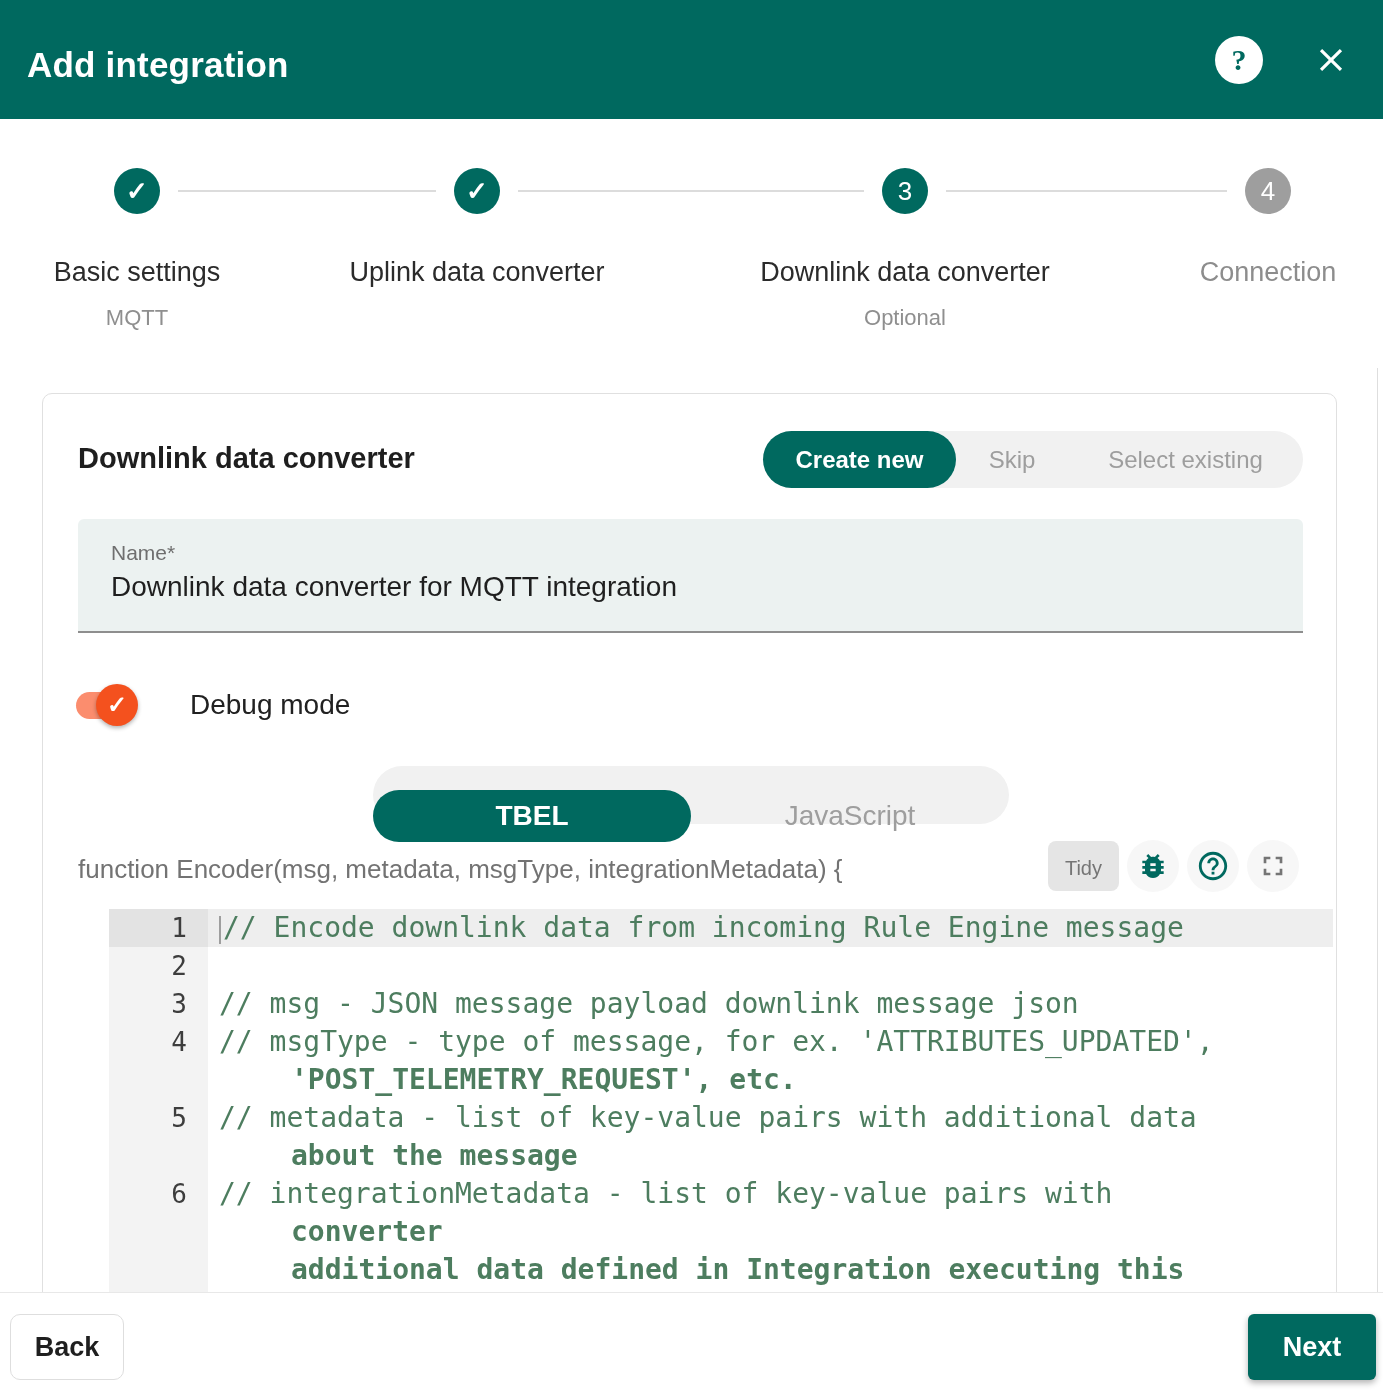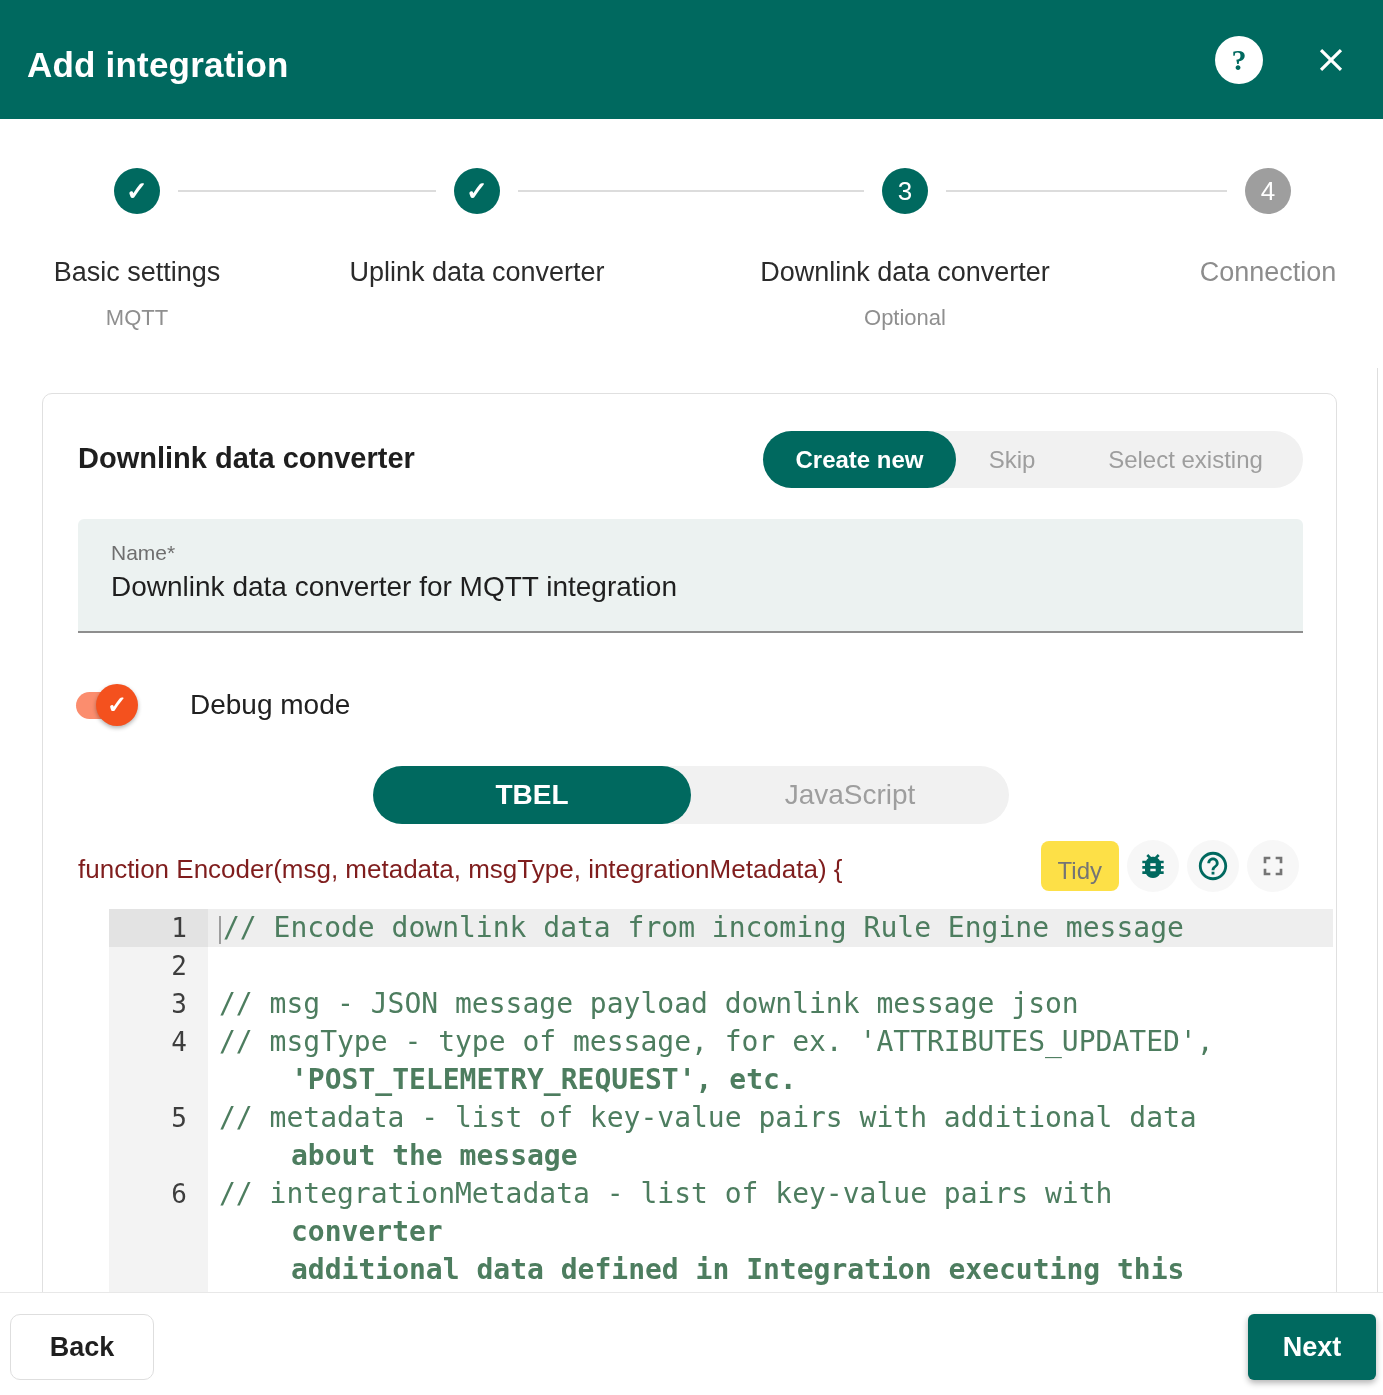--- a/index.html
+++ b/index.html
@@ -52,46 +52,46 @@
 
   .debug-row { position:absolute; left:33px; top:283px; height:56px; display:flex; align-items:center; }
   .toggle { position:relative; width:88px; height:56px; cursor:pointer; }
   .toggle-track { position:absolute; left:0; top:15px; width:48px; height:27px; border-radius:14px; background:#fb8d6e; }
   .toggle-thumb { position:absolute; left:20px; top:7px; width:42px; height:42px; border-radius:50%; background:#f4511e;
                   display:flex; align-items:center; justify-content:center; box-shadow:0 2px 4px rgba(0,0,0,.3); }
   .toggle-thumb .chk { color:#fff; font-size:24px; font-weight:700; line-height:1; }
   .debug-label { font-size:28px; color:#212121; margin-left:26px; }
 
   .tabs { position:absolute; left:330px; top:372px; width:636px; height:58px; background:#f1f1f1; border-radius:29px; display:flex; }
-  .tab { border:none; background:none; cursor:pointer; font-size:28px; color:#9e9e9e; flex:1; height:58px; }
+  .tab { border:none; background:none; cursor:pointer; font-size:28px; color:#9e9e9e; flex:1; height:52px;margin-top:24px; }
   .tab.sel { background:#00695f; color:#fff; font-weight:700; border-radius:29px; }
 
   .fn-row { position:absolute; left:0; right:0; top:446px; height:56px; }
-  .fn-sig { position:absolute; left:35px; top:14px; font-size:26px; color:#7f1d1d; }
+  .fn-sig { position:absolute; left:35px; top:14px; font-size:26px; color:#737373; }
   .fn-tools { position:absolute; right:37px; top:0; display:flex; align-items:center; gap:8px; }
-  .tidy-btn { height:50px; padding:16px 17px; background:#fde047; border:none; border-radius:8px; font-size:24px; color:#757575; cursor:pointer; }
+  .tidy-btn { height:50px; padding:16px 17px; background:#e5e5e5; border:none; border-radius:8px; font-size:20px; color:#757575; cursor:pointer; }
   .icon-btn { width:52px; height:52px; border-radius:50%; background:#f7f7f7; border:none; cursor:pointer;
               display:flex; align-items:center; justify-content:center; }
   .icon-teal { color:#00695f; }
   .icon-gray { color:#757575; }
 
   
   .editor { position:absolute; left:66px; top:515px; width:1224px; height:495px; cursor:text;
             background:linear-gradient(to right, #f3f3f3 99px, #ffffff 99px); }
   .crow { display:flex; height:38px; font-family:"DejaVu Sans Mono", "Liberation Mono", monospace; }
   .ln { width:99px; flex:none; background:#f3f3f3; color:#3d3d3d; font-size:26px; line-height:38px; text-align:right; padding-right:21px; }
   .ctext { flex:1; font-size:28px; line-height:38px; color:#4d7d5f; padding-left:11px; white-space:pre; }
   .crow.cont .ctext { padding-left:83px;font-weight:bold; }
   .crow.active .ln { background:#e3e3e3; }
   .crow.active { background:#eeeeee; }
   .cursor { display:inline-block; width:2px; height:28px; background:#9e9e9e; vertical-align:text-bottom; margin-right:2px; }
 
   
   .footer { position:absolute; left:0; right:0; bottom:0; height:103px; background:#fff; border-top:1px solid #e8e8e8; }
-  .back-btn { position:absolute; left:10px; top:21px; width:144px; height:66px; background:#fff; border:1px solid #dedede;
+  .back-btn { position:absolute; left:10px; top:21px; width:114px; height:66px; background:#fff; border:1px solid #dedede;
               border-radius:10px; font-size:27px; font-weight:700; color:#1f1f1f; cursor:pointer;
               font-family:"Liberation Sans", sans-serif; }
   .next-btn { position:absolute; right:7px; top:21px; width:128px; height:66px; background:#00695f; border:none;
               border-radius:6px; font-size:27px; font-weight:700; color:#fff; cursor:pointer;
               box-shadow:0 3px 6px rgba(0,0,0,.3); font-family:"Liberation Sans", sans-serif; }
 </style>
 </head>
 <body>
 
 <div class="dialog">

